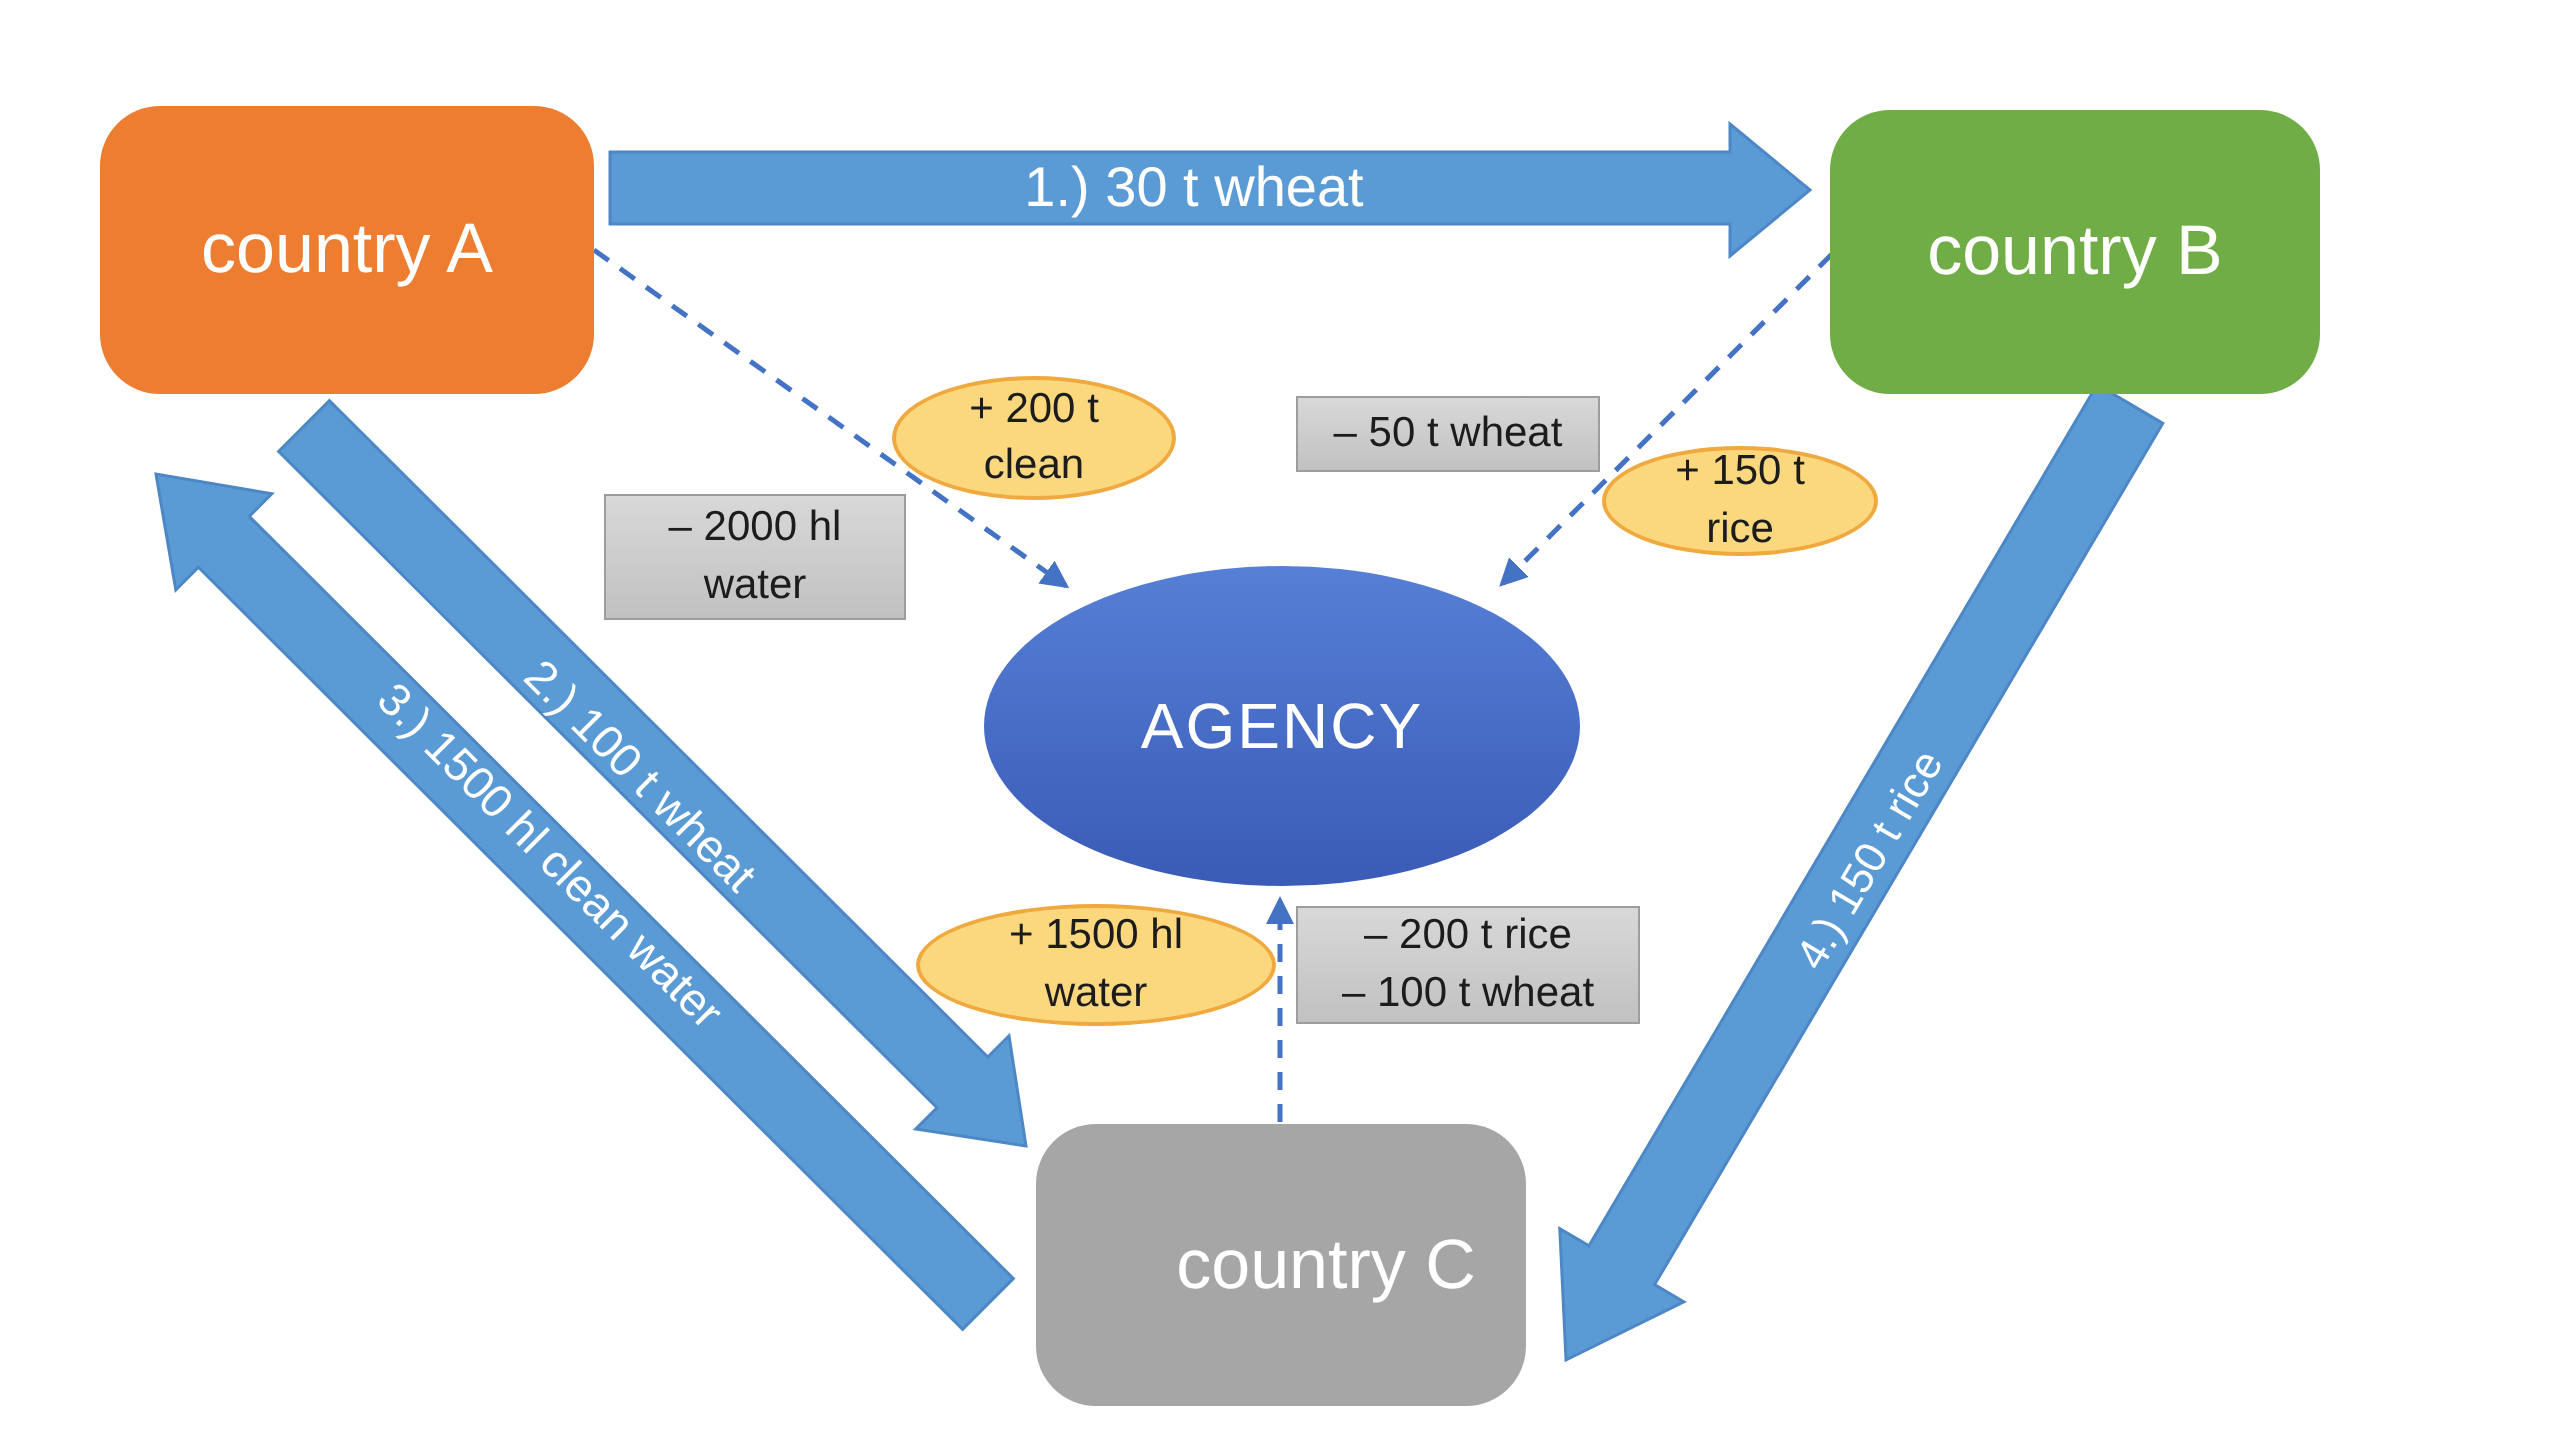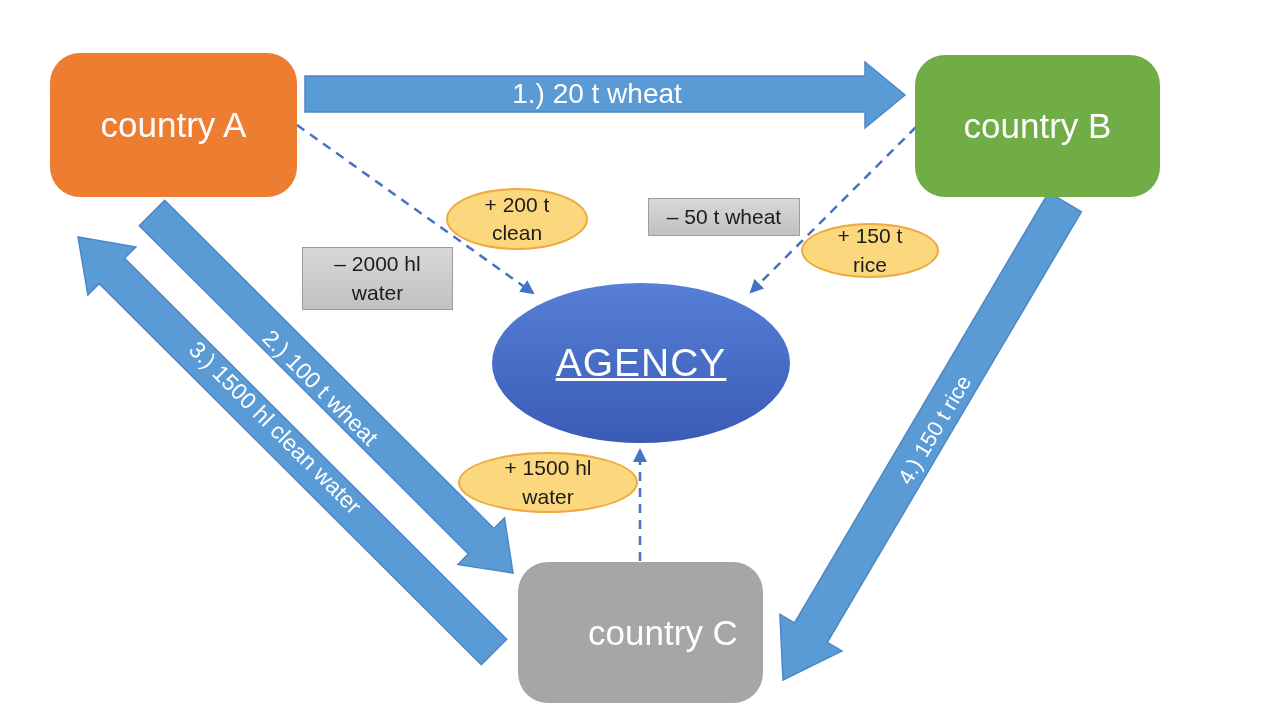--- a/index.html
+++ b/index.html
@@ -29,21 +29,21 @@
   .dash-head{fill:var(--dashed-blue);}
 
   .node{position:absolute;display:flex;align-items:center;justify-content:center;
     color:#fff;font-size:35px;text-align:center;}
   .rounded{border-radius:30px;}
   #country-a{left:50px;top:53px;width:247px;height:144px;background:var(--country-a);}
   #country-b{left:915px;top:55px;width:245px;height:142px;background:var(--country-b);text-align:center;}
   #country-c{left:518px;top:562px;width:245px;height:141px;background:var(--country-c);padding-left:45px;}
   #agency{left:492px;top:283px;width:298px;height:160px;border-radius:50%;
     background:linear-gradient(180deg,var(--agency-top),var(--agency-bottom));
-    font-size:39px;letter-spacing:1px;text-decoration:underline;}
+    font-size:32px;letter-spacing:1px;}
 
   .flow-label{position:absolute;color:#fff;white-space:nowrap;}
   #flow-label-1{left:597px;top:94px;font-size:28px;transform:translate(-50%,-50%);}
   #flow-label-2{left:320px;top:388px;font-size:23px;transform:translate(-50%,-50%) rotate(45deg);}
   #flow-label-3{left:275px;top:428px;font-size:23px;transform:translate(-50%,-50%) rotate(45deg);}
   #flow-label-4{left:935px;top:430px;font-size:22px;transform:translate(-50%,-50%) rotate(-59.5deg);}
 
   .badge{position:absolute;display:flex;flex-direction:column;justify-content:center;
     align-items:center;color:var(--text-dark);font-size:21px;line-height:1.35;text-align:center;}
   .gain{background:var(--plus-fill);border:2px solid var(--plus-edge);border-radius:50%;}
@@ -79,21 +79,21 @@
     <line class="dash-line" x1="297" y1="125" x2="533" y2="293" marker-end="url(#dashhead)"></line>
     <line class="dash-line" x1="916" y1="127" x2="751" y2="292" marker-end="url(#dashhead)"></line>
     <line class="dash-line" x1="640" y1="561" x2="640" y2="450" marker-end="url(#dashhead)"></line>
   </svg>
 
   <div class="node rounded" id="country-a">country A</div>
   <div class="node rounded" id="country-b">country B</div>
   <div class="node rounded" id="country-c">country C</div>
   <div class="node" id="agency">AGENCY</div>
 
-  <div class="flow-label" id="flow-label-1">1.) 20 t wheat</div>
+  <div class="flow-label" id="flow-label-1">1.) 30 t wheat</div>
   <div class="flow-label" id="flow-label-2">2.) 100 t wheat</div>
   <div class="flow-label" id="flow-label-3">3.) 1500 hl clean water</div>
   <div class="flow-label" id="flow-label-4">4.) 150 t rice</div>
 
   <div class="badge gain" id="badge-plus-wheat">
     <div>+ 200 t</div>
     <div>clean</div>
   </div>
 
   <div class="badge loss" id="badge-minus-water">
@@ -108,14 +108,18 @@
   <div class="badge gain" id="badge-plus-rice">
     <div>+ 150 t</div>
     <div>rice</div>
   </div>
 
   <div class="badge gain" id="badge-plus-water">
     <div>+ 1500 hl</div>
     <div>water</div>
   </div>
 
+  <div class="badge loss" id="badge-minus-rice-wheat">
+    <div>– 200 t rice</div>
+    <div>– 100 t wheat</div>
+  </div>
 
 </div>
 
 </body></html>

